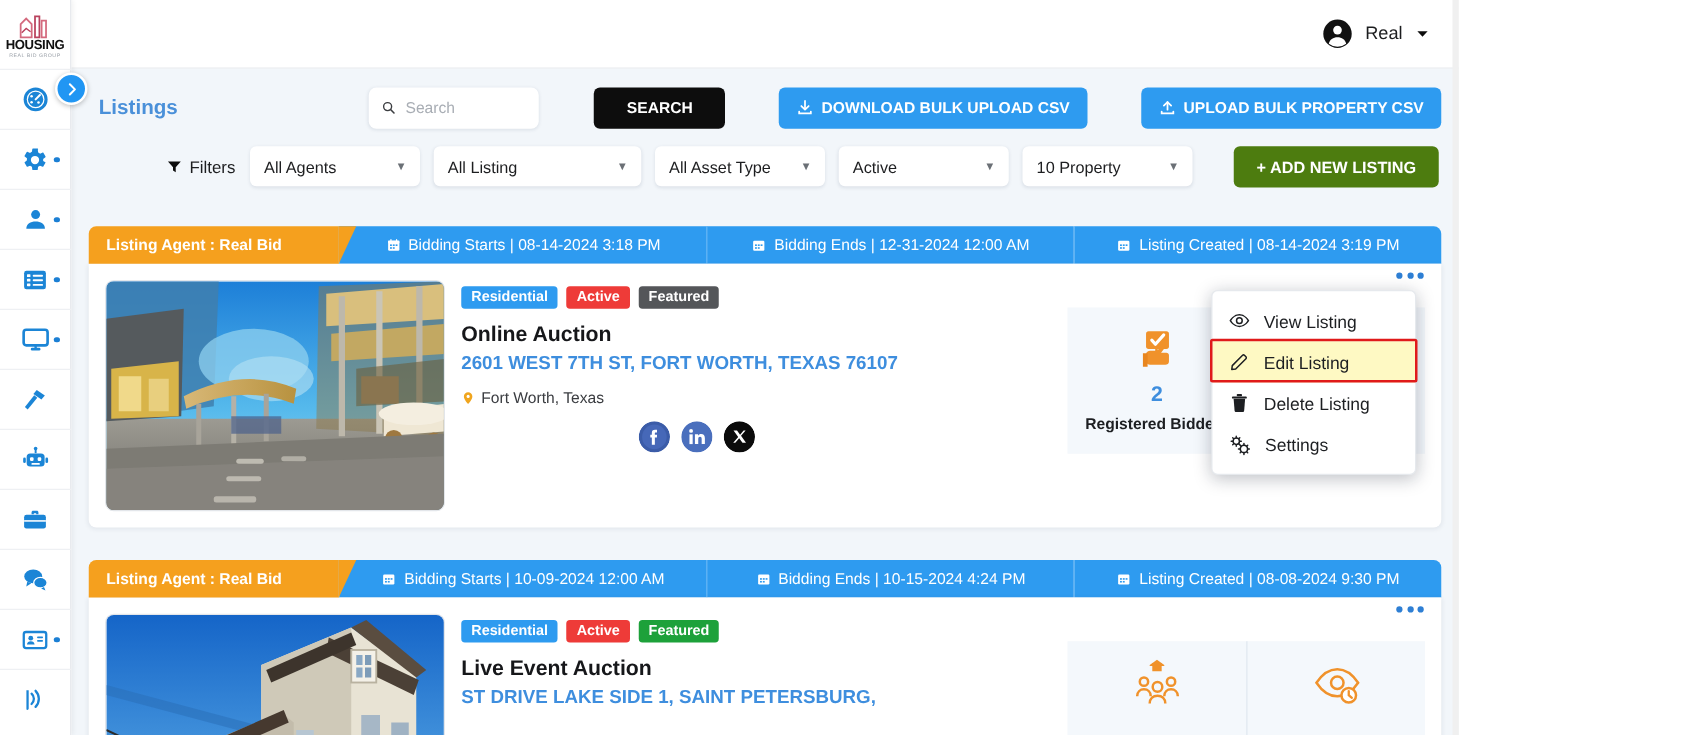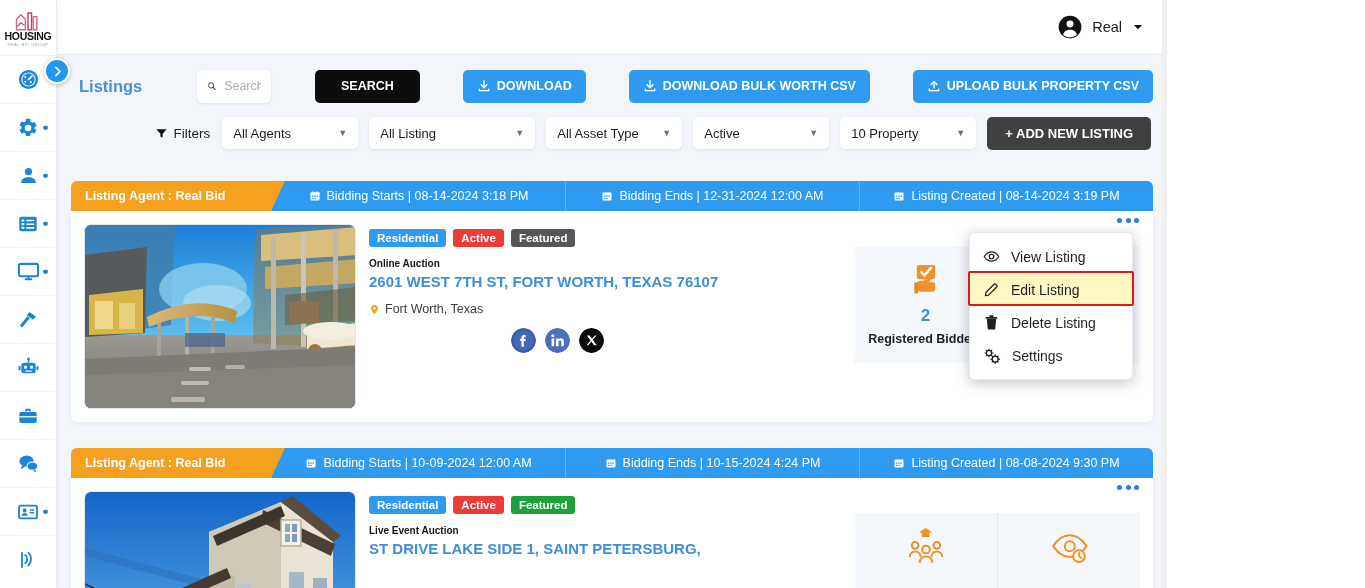--- a/index.html
+++ b/index.html
@@ -110,24 +110,24 @@
     padding: 0 11px; font-size: 13px; color: #1d1e20;
     box-shadow: 0 1px 3px rgba(22,40,70,0.10); cursor: pointer;
   }
   .sel-agents { width: 136px; }
   .sel-listing { width: 166px; }
   .sel-asset { width: 136px; }
   .sel-status { width: 136px; }
   .sel-count { width: 136px; }
   .caret { color: #6b7076; font-size: 9px; margin-left: 6px; }
   .btn-add {
-    height: 33px; background: #404040; color: #fff; border: none;
+    height: 33px; background: #4d7c0f; color: #fff; border: none;
     border-radius: 5px; font-size: 13px; font-weight: bold;
     padding: 0 18px; display: inline-flex; align-items: center; gap: 6px;
-    cursor: pointer; font-family: "Liberation Sans", sans-serif;
+    cursor: pointer; font-family: "Liberation Sans", sans-serif; margin-left: 22px;
   }
 
   
   .card { margin-top: 26px; position: relative; }
   .card-header { display: flex; height: 30px; position: relative; }
   .agent-tab {
     background: #f5a01e; color: #ffffff; font-size: 12.5px; font-weight: bold;
     display: flex; align-items: center; padding: 0 14px 0 14px;
     border-top-left-radius: 6px; position: relative; z-index: 3; width: 200px;
   }
@@ -151,21 +151,21 @@
   .thumb {
     width: 272px; height: 185px; border-radius: 7px; flex: 0 0 272px;
     overflow: hidden; border: 1px solid #e3e6ea;
   }
   .info { flex: 1; min-width: 0; padding-top: 5px; }
   .badges { display: flex; gap: 7px; margin-bottom: 11px; }
   .badge {
     font-size: 11.5px; font-weight: bold; color: #fff;
     padding: 3px 8px; border-radius: 3px;
   }
-  .lst-type { font-size: 10px; font-weight: bold; color: #16171a; margin-bottom: 3px; }
+  .lst-type { font-size: 17px; font-weight: bold; color: #16171a; margin-bottom: 3px; }
   .lst-addr {
     font-size: 15px; font-weight: bold; color: #3e8ede; cursor: pointer;
     line-height: 19px; margin-bottom: 11px;
   }
   .lst-loc {
     font-size: 12.5px; color: #3a3c40; display: flex; align-items: center;
     gap: 5px; margin-bottom: 12px;
   }
   .socials { display: flex; gap: 9px; padding-left: 142px; }
   .soc { width: 25px; height: 25px; border-radius: 50%; cursor: pointer; }
@@ -363,36 +363,28 @@
         <div class="search-wrap">
           <svg width="14" height="14" viewBox="0 0 24 24">
             <circle cx="10.5" cy="10.5" r="6.6" fill="none" stroke="#3b3d40" stroke-width="2.3"></circle>
             <path d="M15.4 15.4 L21 21" stroke="#3b3d40" stroke-width="2.6" stroke-linecap="round"></path>
           </svg>
           <input class="search-input" type="text" placeholder="Search" style="">
         </div>
 
         <button class="btn btn-black">SEARCH</button>
 
+
         <button class="btn btn-blue">
           <svg width="14" height="14" viewBox="0 0 24 24">
             <path d="M12 3 L12 13" stroke="#fff" stroke-width="2.4" stroke-linecap="round"></path>
             <path d="M7 10 L12 15 L17 10" fill="none" stroke="#fff" stroke-width="2.4" stroke-linecap="round" stroke-linejoin="round"></path>
             <path d="M4 17.5 L4 20 L20 20 L20 17.5" fill="none" stroke="#fff" stroke-width="2.4" stroke-linecap="round"></path>
           </svg>
-          <span>DOWNLOAD</span>
-        </button>
-
-        <button class="btn btn-blue">
-          <svg width="14" height="14" viewBox="0 0 24 24">
-            <path d="M12 3 L12 13" stroke="#fff" stroke-width="2.4" stroke-linecap="round"></path>
-            <path d="M7 10 L12 15 L17 10" fill="none" stroke="#fff" stroke-width="2.4" stroke-linecap="round" stroke-linejoin="round"></path>
-            <path d="M4 17.5 L4 20 L20 20 L20 17.5" fill="none" stroke="#fff" stroke-width="2.4" stroke-linecap="round"></path>
-          </svg>
-          <span>DOWNLOAD BULK WORTH CSV</span>
+          <span>DOWNLOAD BULK UPLOAD CSV</span>
         </button>
 
         <button class="btn btn-blue">
           <svg width="14" height="14" viewBox="0 0 24 24">
             <path d="M12 15 L12 4.5" stroke="#fff" stroke-width="2.4" stroke-linecap="round"></path>
             <path d="M7 9.5 L12 4.5 L17 9.5" fill="none" stroke="#fff" stroke-width="2.4" stroke-linecap="round" stroke-linejoin="round"></path>
             <path d="M4 17.5 L4 20 L20 20 L20 17.5" fill="none" stroke="#fff" stroke-width="2.4" stroke-linecap="round"></path>
           </svg>
           <span>UPLOAD BULK PROPERTY CSV</span>
         </button>

